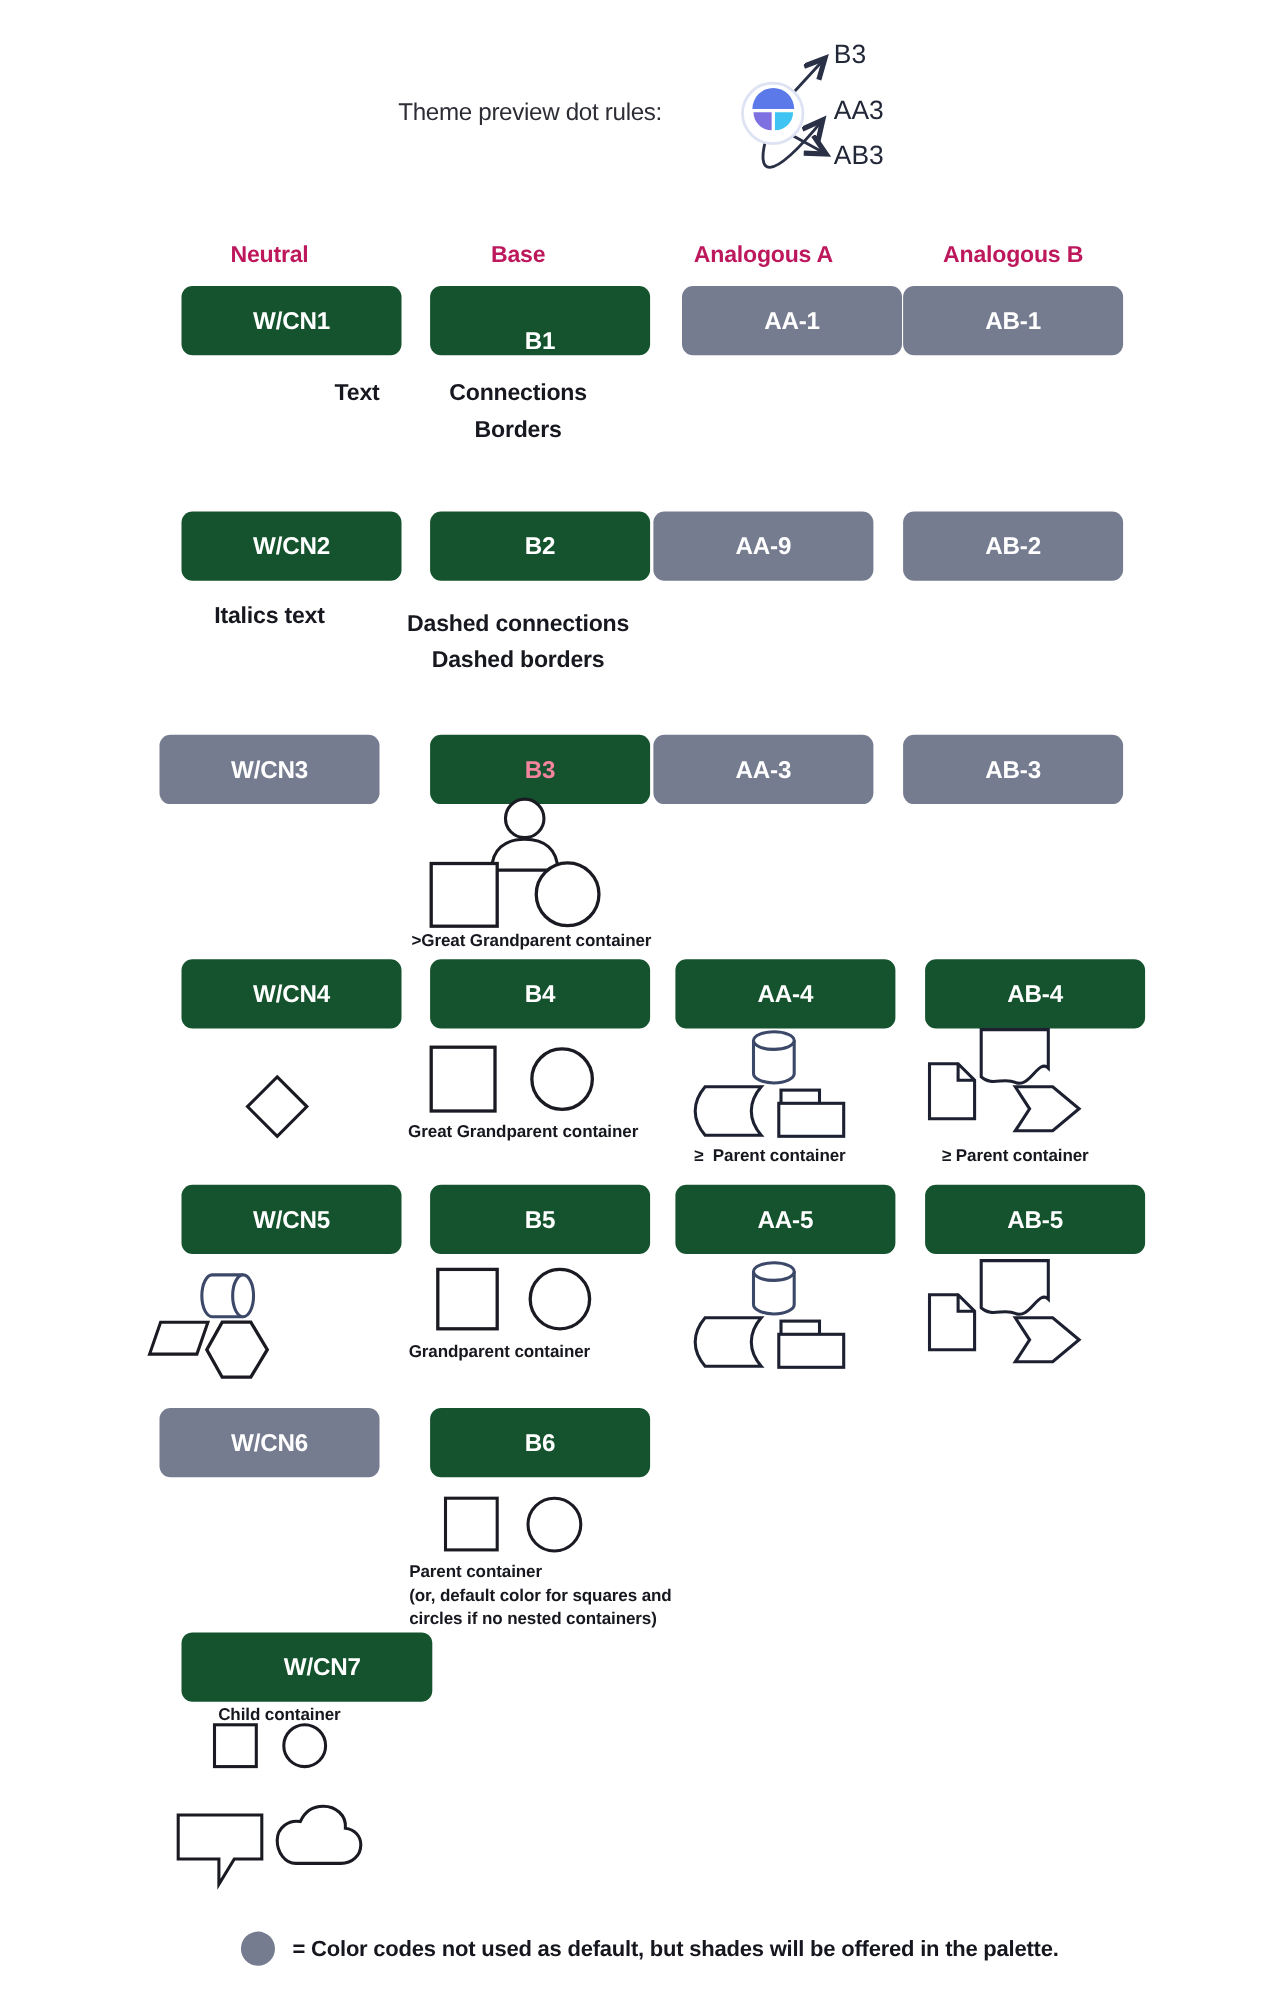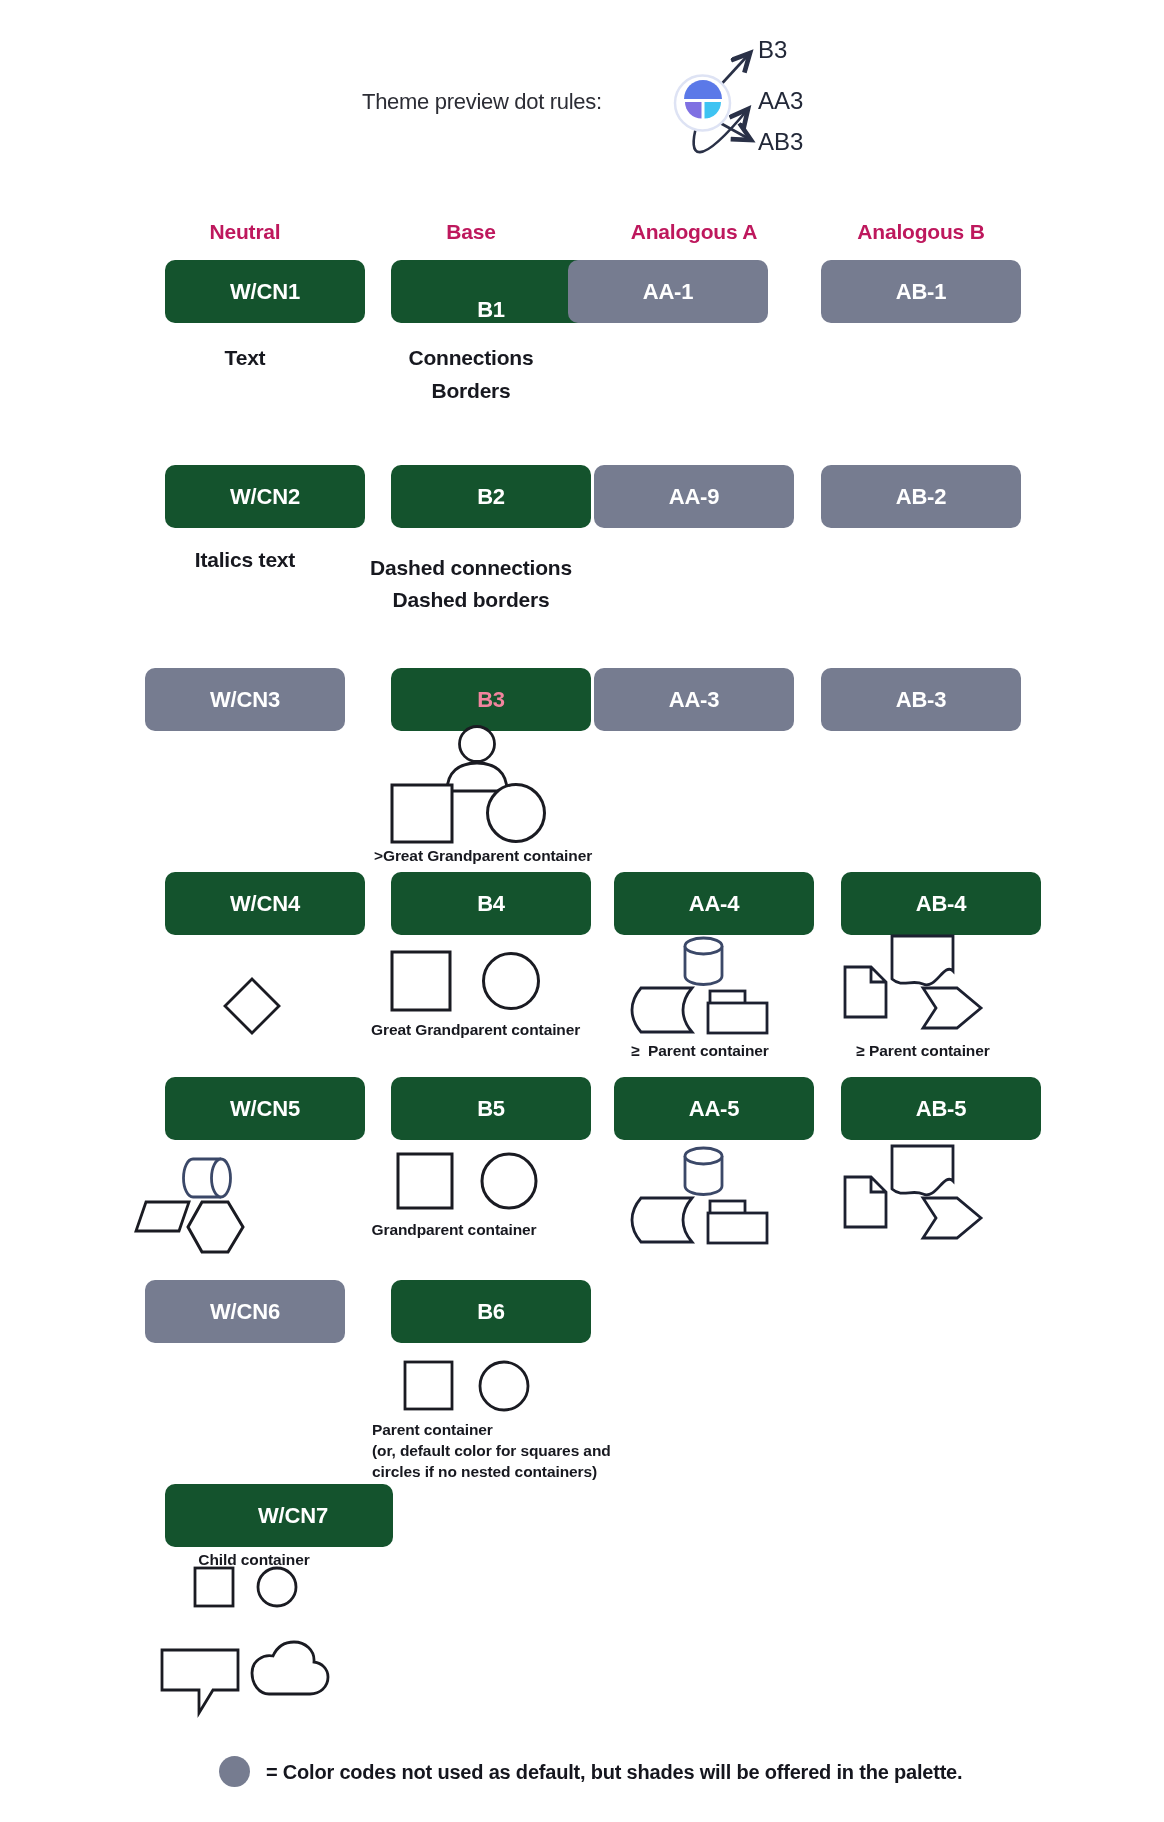--- a/index.html
+++ b/index.html
@@ -114,21 +114,21 @@
   <div class="abs pill" style="left:371px;top:872px;" data-variant="dark">
       <span class="pill-label">B4</span>
     </div>
   <div class="abs pill" style="left:371px;top:1077px;" data-variant="dark">
       <span class="pill-label">B5</span>
     </div>
   <div class="abs pill" style="left:371px;top:1280px;" data-variant="dark">
       <span class="pill-label">B6</span>
     </div>
 
-  <div class="abs pill" style="left:568px;top:260px;" data-variant="gray">
+  <div class="abs pill" style="left:620px;top:260px;" data-variant="gray">
       <span class="pill-label">AA-1</span>
     </div>
   <div class="abs pill" style="left:594px;top:465px;" data-variant="gray">
       <span class="pill-label">AA-9</span>
     </div>
   <div class="abs pill" style="left:594px;top:668px;" data-variant="gray">
       <span class="pill-label">AA-3</span>
     </div>
   <div class="abs pill" style="left:594px;top:872px;" data-variant="dark">
       <span class="pill-label">AA-4</span>
@@ -146,21 +146,21 @@
   <div class="abs pill" style="left:821px;top:668px;" data-variant="gray">
       <span class="pill-label">AB-3</span>
     </div>
   <div class="abs pill" style="left:821px;top:872px;" data-variant="dark">
       <span class="pill-label">AB-4</span>
     </div>
   <div class="abs pill" style="left:821px;top:1077px;" data-variant="dark">
       <span class="pill-label">AB-5</span>
     </div>
 
-  <div class="abs cap" style="left:145px;top:346px;">Text</div>
+  <div class="abs cap" style="left:145px;top:346px;text-align:right;">Text</div>
   <div class="abs cap" style="left:371px;top:346px;">Connections</div>
   <div class="abs cap" style="left:371px;top:379px;">Borders</div>
   <div class="abs cap" style="left:145px;top:548px;">Italics text</div>
   <div class="abs cap wide" style="left:361px;top:556px;">Dashed connections</div>
   <div class="abs cap wide" style="left:361px;top:588px;">Dashed borders</div>
 
   <div class="abs scap" style="left:374px;top:847px;width:212px;">&gt;Great Grandparent container</div>
   <div class="abs scap" style="left:371px;top:1021px;width:200px;">Great Grandparent container</div>
   <div class="abs scap" style="left:600px;top:1042px;width:200px;">≥  Parent container</div>
   <div class="abs scap" style="left:823px;top:1042px;width:200px;">≥ Parent container</div>

